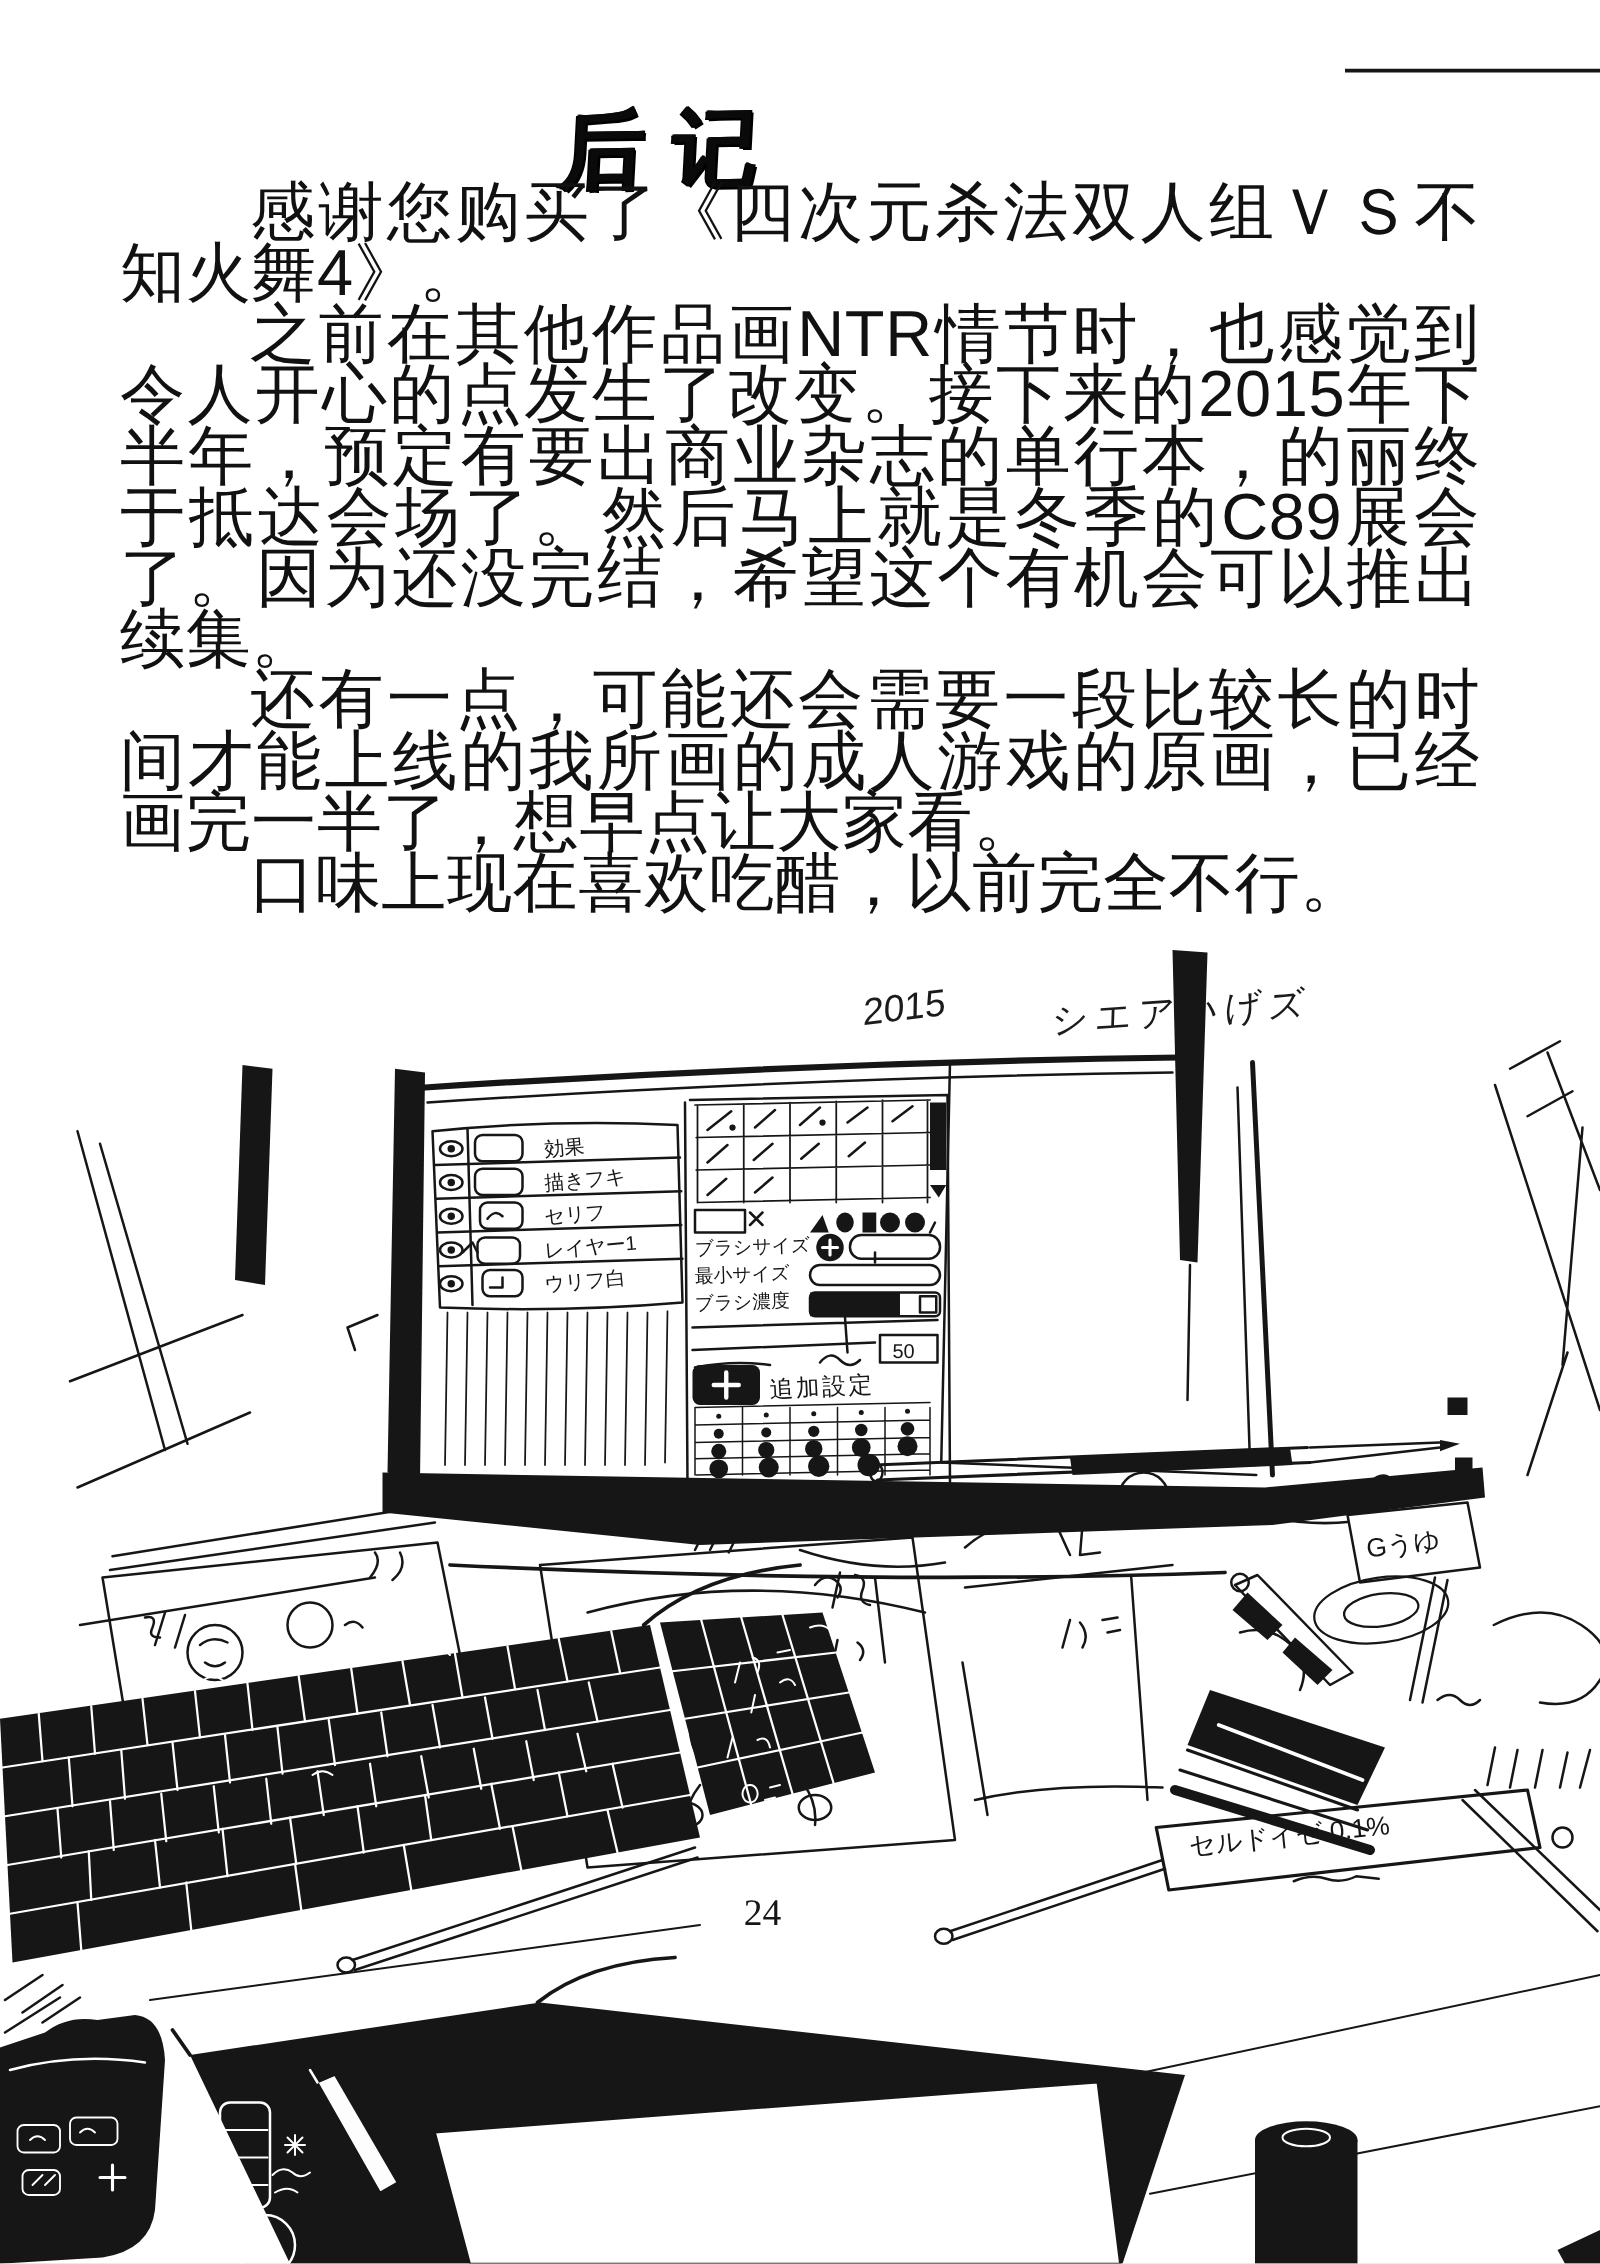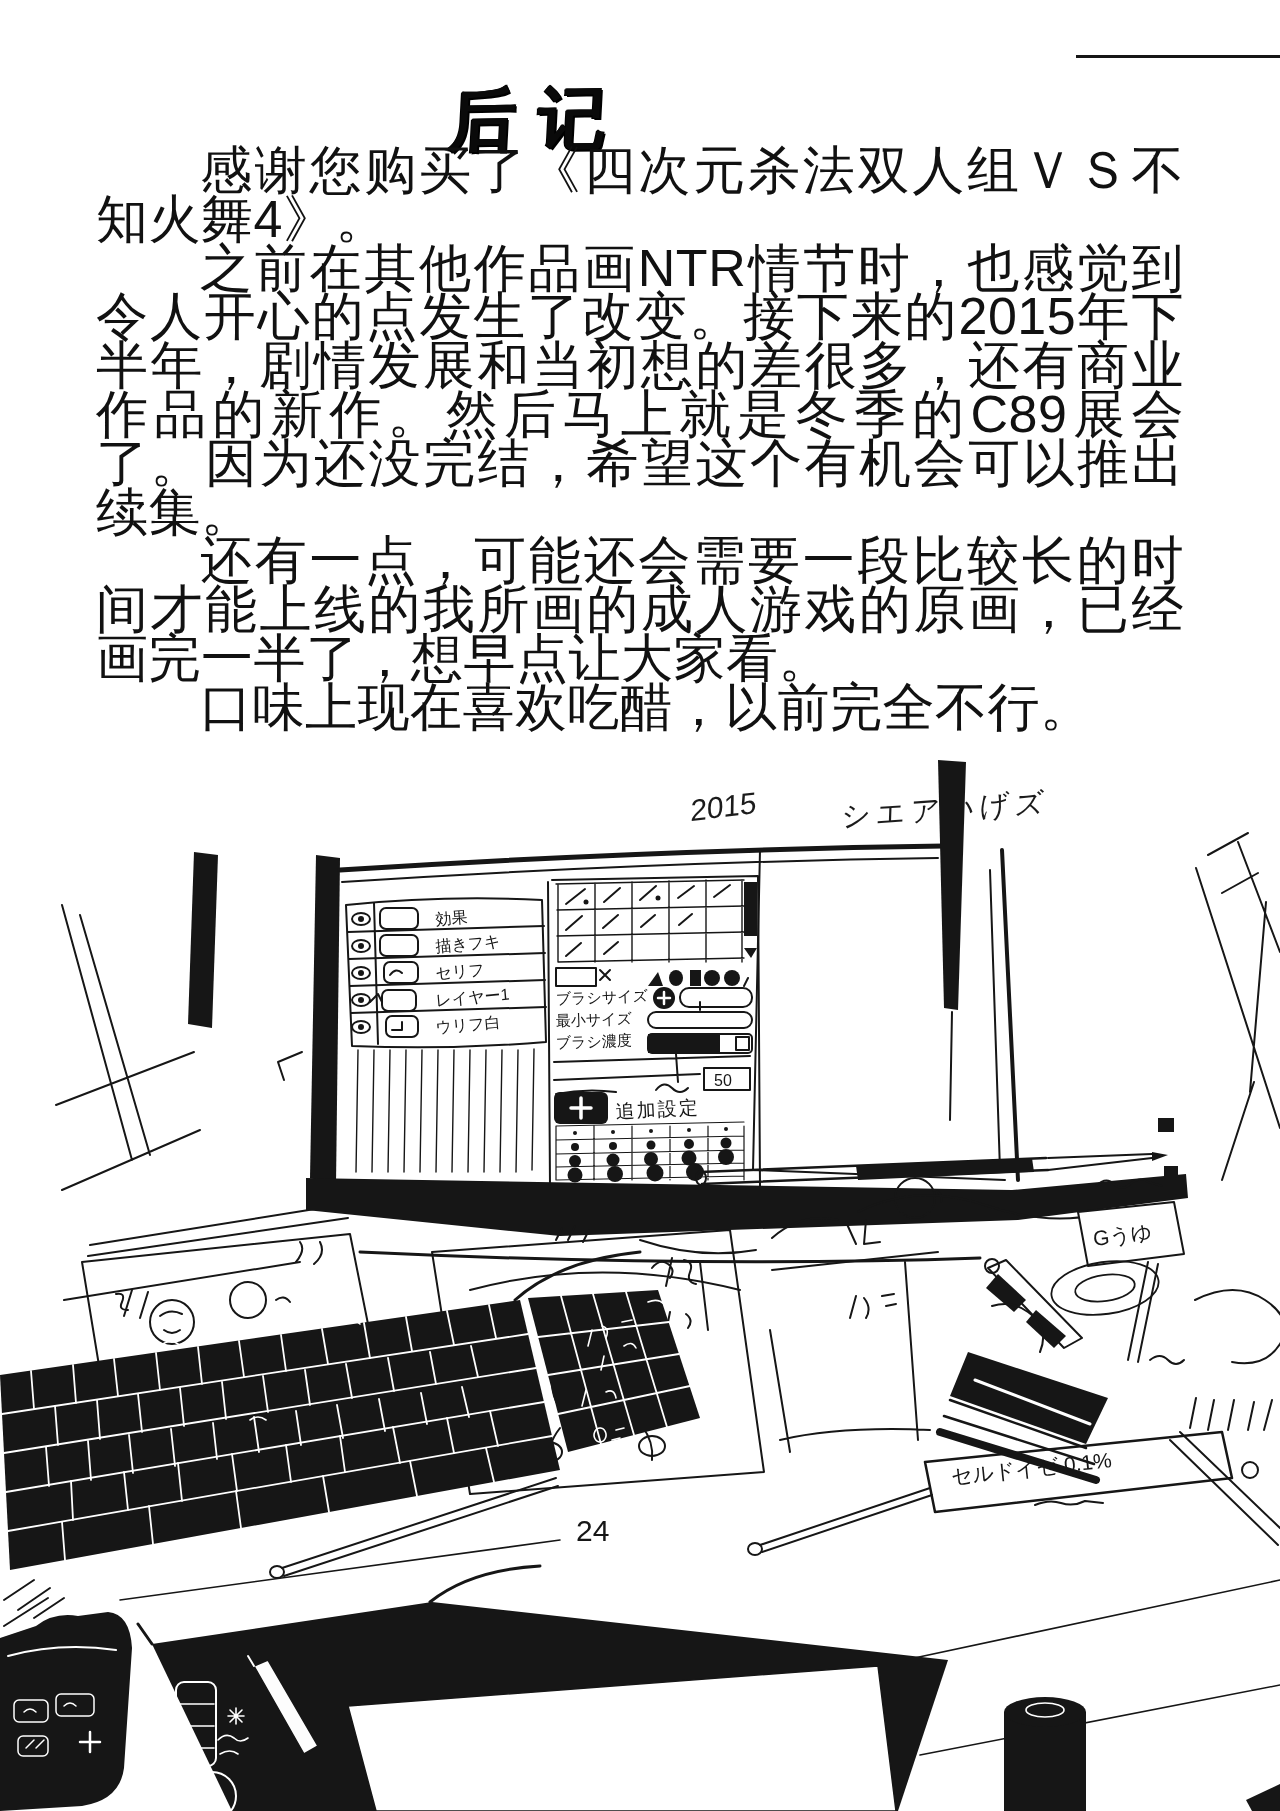--- a/index.html
+++ b/index.html
@@ -8,37 +8,37 @@
   .top-rule{position:absolute;left:1076px;top:55px;width:204px;height:3px;background:#161616;}
   .title{position:absolute;left:448px;top:74px;font-size:68px;font-weight:900;letter-spacing:22px;
          transform:skewX(-4deg) rotate(-1deg);color:#0a0a0a;
          text-shadow:1px 0 #000,0 1px #000,2px 2px 0 #000,-1px 1px 0 #000;}
   .bodytext{position:absolute;left:96px;top:146px;width:1088px;font-size:52px;line-height:48.8px;
             text-align:justify;letter-spacing:.5px;color:#111;}
   .bodytext p{margin:0;text-indent:2em;}
   .signature{position:absolute;left:690px;top:790px;display:flex;gap:84px;color:#1b1b1b;}
   .signature .yr{font-size:30px;transform:rotate(-7deg) skewX(-8deg);}
   .signature .nm{font-size:29px;letter-spacing:5px;transform:rotate(-4deg) skewX(-6deg);}
-  .pageno{position:absolute;left:576px;top:1514px;width:68px;
-          font-family:Liberation Sans, sans-serif;font-size:30px;color:#161616;z-index:5;}
+  .pageno{position:absolute;left:576px;top:1514px;width:68px;text-align:center;
+          font-family:Liberation Serif, serif;font-size:30px;color:#161616;z-index:5;}
   svg.sketch{position:absolute;left:0;top:741px;width:1280px;height:1070px;z-index:1;}
   svg .hand{fill:#161616;}
 </style>
 </head>
 <body>
 
 <div class="page">
 
   <div class="top-rule"></div>
 
   <div class="title">后记</div>
 
   <div class="bodytext">
     <p>感谢您购买了《四次元杀法双人组ＶＳ不知火舞4》。</p>
-    <p>之前在其他作品画NTR情节时，也感觉到令人开心的点发生了改变。接下来的2015年下半年，剧情发展和当初想的差很多，还有商业作品的新作。然后马上就是冬季的C89展会了。因为还没完结，希望这个有机会可以推出续集。</p>
+    <p>之前在其他作品画NTR情节时，也感觉到令人开心的点发生了改变。接下来的2015年下半年，预定有要出商业杂志的单行本，的丽终于抵达会场了。然后马上就是冬季的C89展会了。因为还没完结，希望这个有机会可以推出续集。</p>
     <p>还有一点，可能还会需要一段比较长的时间才能上线的我所画的成人游戏的原画，已经画完一半了，想早点让大家看。</p>
     <p>口味上现在喜欢吃醋，以前完全不行。</p>
   </div>
 
   <div class="signature">
     <span class="yr">2015</span>
     <span class="nm">シエアいげズ</span>
   </div>
 
   <div class="pageno">24</div>

